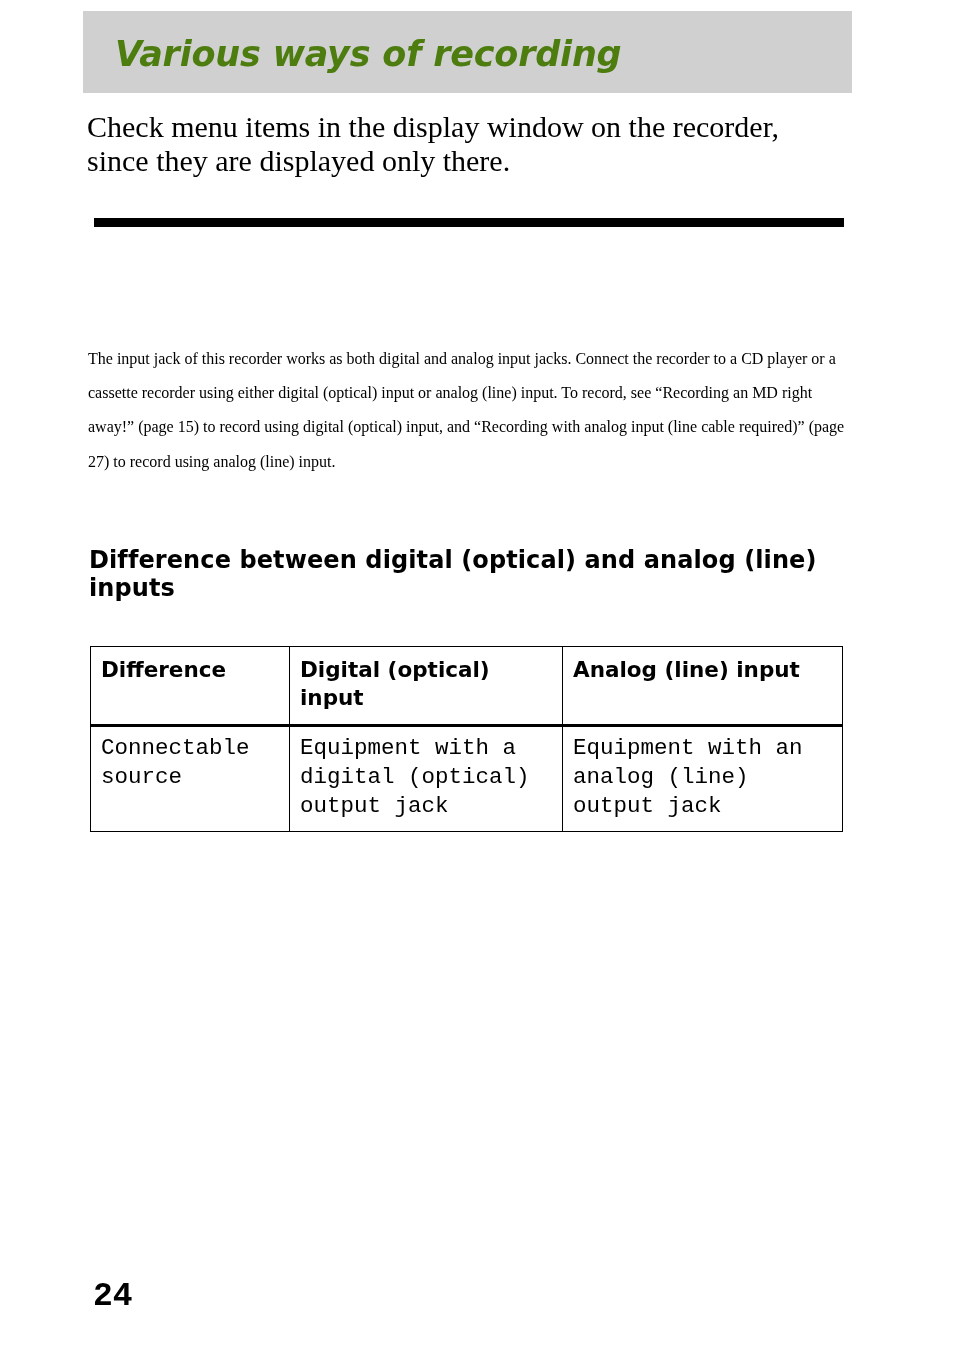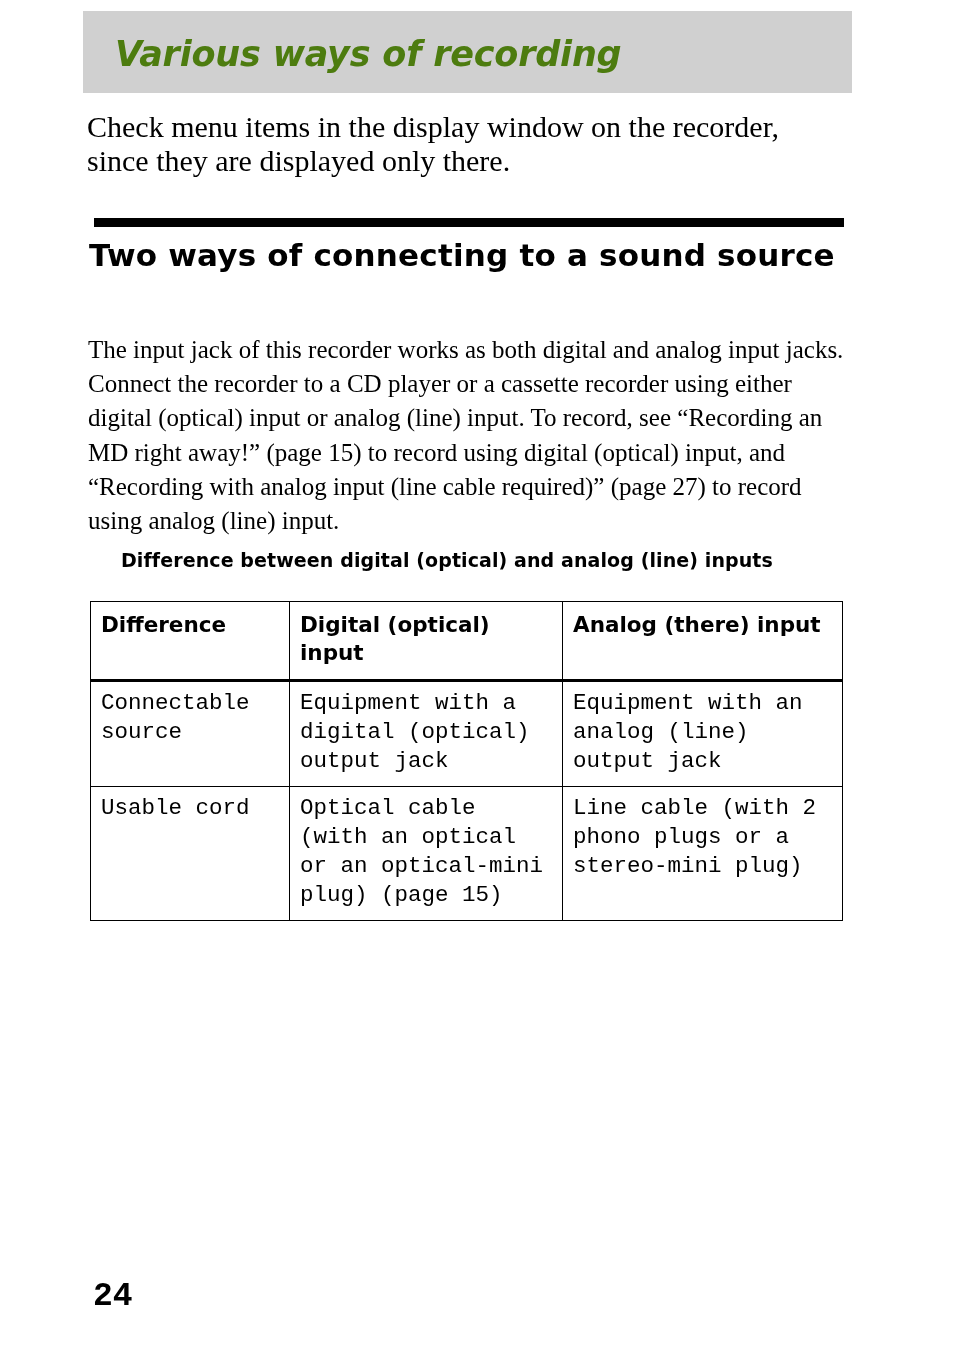--- a/index.html
+++ b/index.html
@@ -73,44 +73,43 @@
     font-family: "DejaVu Sans", sans-serif;
     font-weight: bold;
     font-size: 31px;
     line-height: 38px;
     letter-spacing: 0.2px;
   }
 
   .body-para {
     position: absolute;
     left: 88px;
-    top: 333px;
+    top: 342px;
     width: 765px;
-    font-size: 25px;
+    font-size: 16px;
     line-height: 34.2px;
   }
 
   .subheading {
     position: absolute;
     left: 89px;
     top: 546px;
     width: 760px;
     font-family: "DejaVu Sans", sans-serif;
     font-weight: bold;
-    font-size: 19px;
+    font-size: 24px;
     line-height: 28px;
     letter-spacing: 0.1px;
-    margin-left: 32px;
   }
 
   
   table.diff-table {
     position: absolute;
     left: 90px;
-    top: 601px;
+    top: 646px;
     width: 752px;
     border-collapse: collapse;
     table-layout: fixed;
     font-size: 22.5px;
     border-radius: 27px;
   }
   table.diff-table td {
     border: 1.6px solid #000;
     vertical-align: top;
     padding: 7px 9px 10px 10px;
@@ -144,46 +143,40 @@
 <body>
 
 <div class="page">
 
   <div class="header-band"></div>
   <div class="header-title">Various ways of recording</div>
 
   <div class="intro">Check menu items in the display window on the recorder, since they are displayed only there.</div>
 
   <div class="section-rule"></div>
-  <div class="section-heading">Two ways of connecting to a sound source</div>
 
   <div class="body-para">The input jack of this recorder works as both digital and analog input jacks. Connect the recorder to a CD player or a cassette recorder using either digital (optical) input or analog (line) input. To record, see “Recording an MD right away!” (page 15) to record using digital (optical) input, and “Recording with analog input (line cable required)” (page 27) to record using analog (line) input.</div>
 
   <div class="subheading">Difference between digital (optical) and analog (line) inputs</div>
 
   <table class="diff-table">
     <colgroup>
       <col class="col1">
         <col class="col2">
         <col class="col3">
     </colgroup>
     <tbody>
       <tr class="head-row">
         <td>Difference</td>
         <td>Digital (optical) input</td>
-        <td>Analog (there) input</td>
+        <td>Analog (line) input</td>
       </tr>
       <tr>
         <td>Connectable source</td>
         <td>Equipment with a digital (optical) output jack</td>
         <td>Equipment with an analog (line) output jack</td>
-      </tr>
-      <tr>
-        <td>Usable cord</td>
-        <td>Optical cable (with an optical or an optical-mini plug) (page 15)</td>
-        <td>Line cable (with 2 phono plugs or a stereo-mini plug)</td>
       </tr>
     </tbody>
   </table>
 
   <div class="page-number">24</div>
 
 </div>
 
 </body></html>

